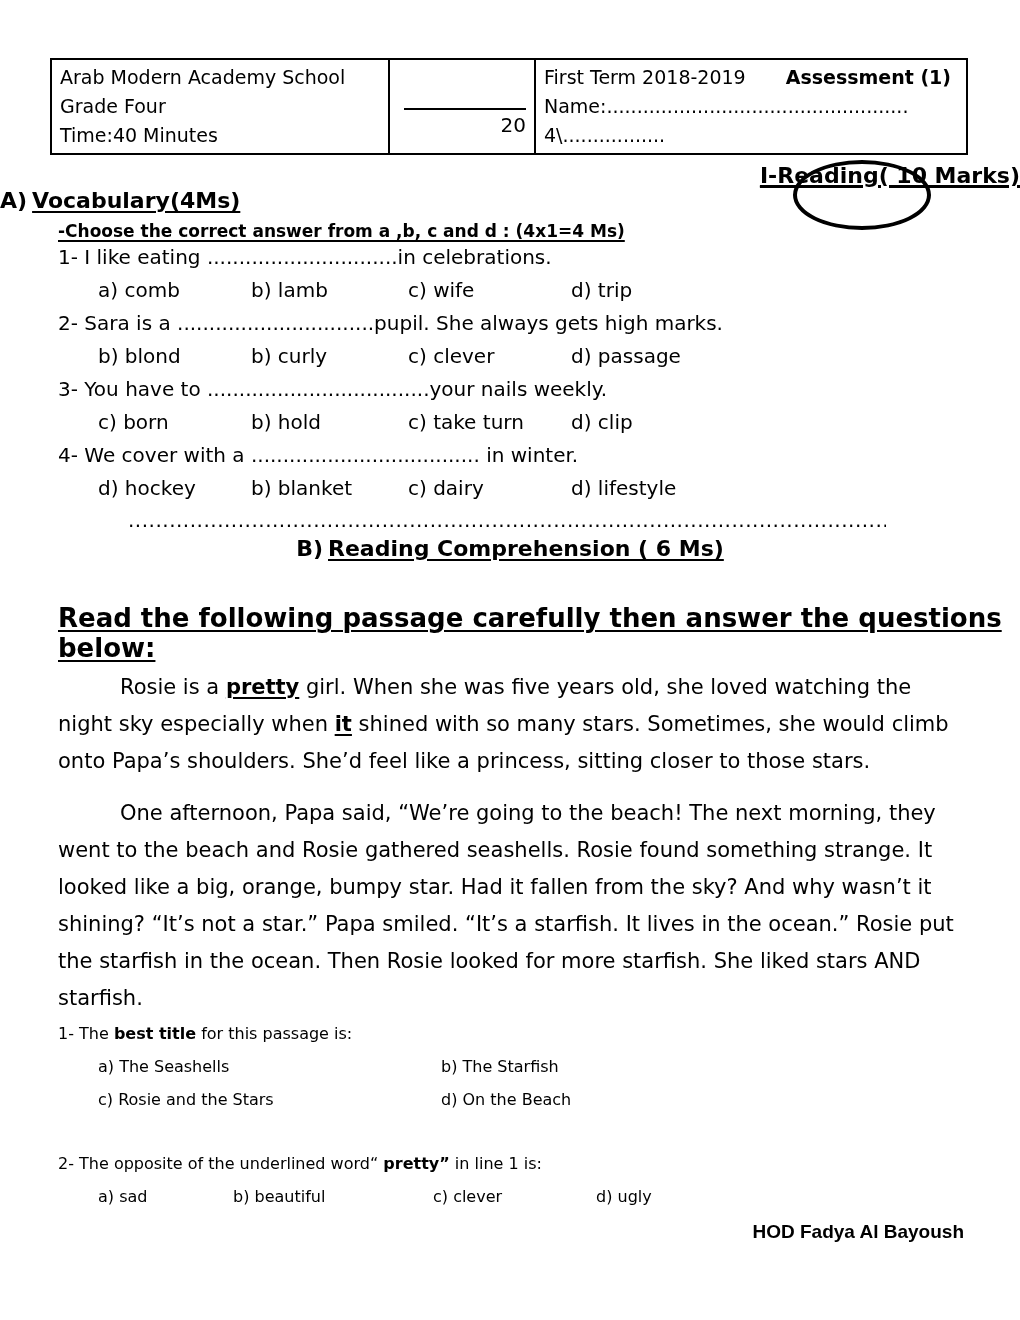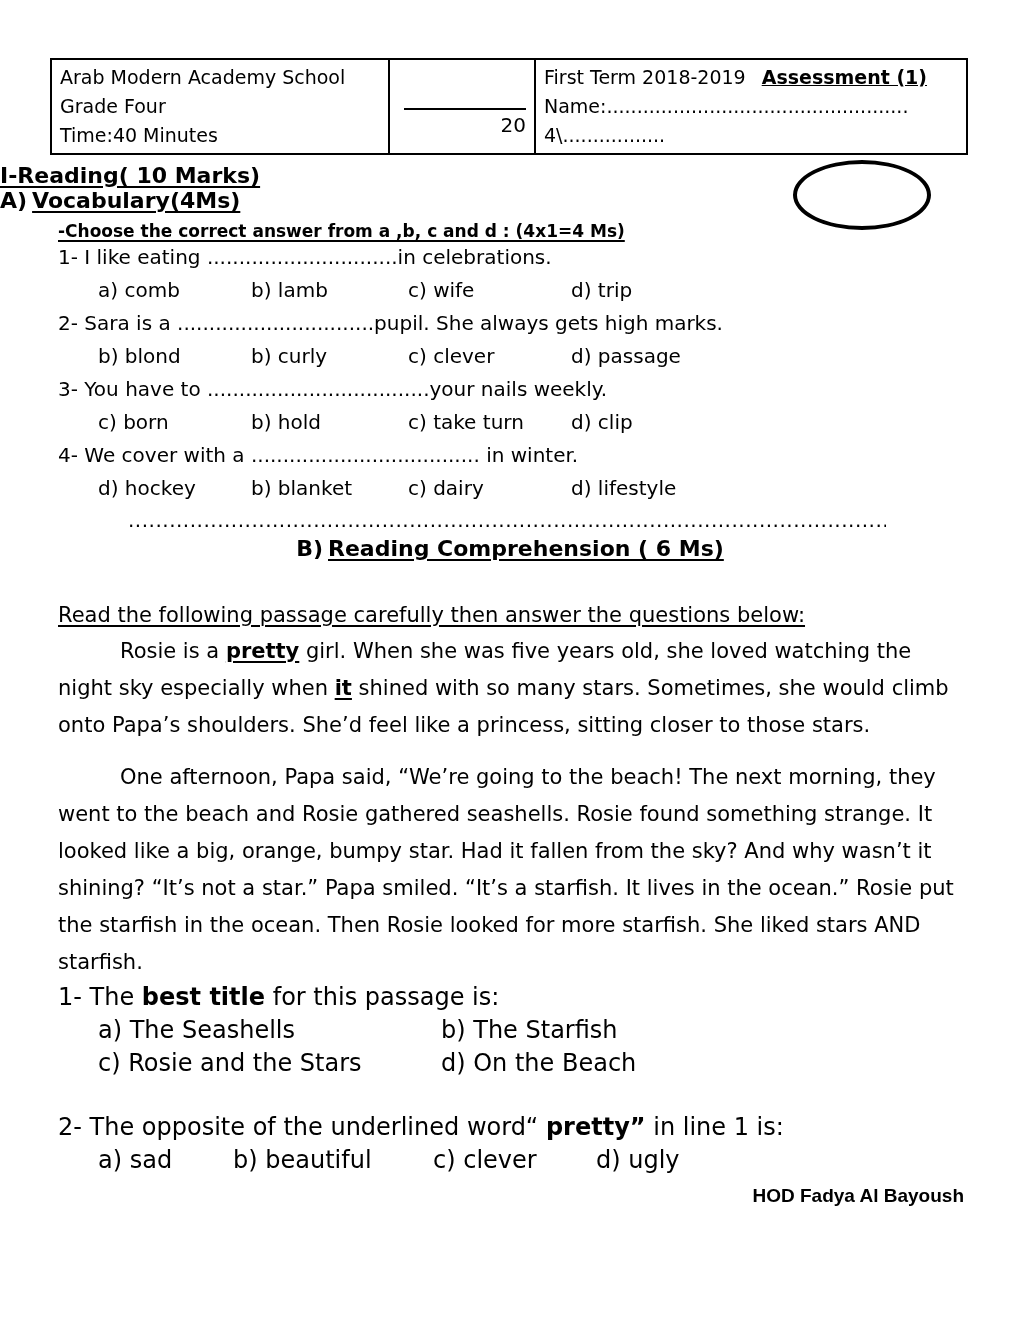--- a/index.html
+++ b/index.html
@@ -7,52 +7,52 @@
   .page{position:relative;width:1020px;height:1320px;overflow:hidden;}
 
   
   .header-table{margin:58px 0 0 50px;width:918px;border-collapse:collapse;font-size:19px;}
   .header-table td{border:2px solid #000;padding:3px 8px;vertical-align:top;}
   .header-table .c1{width:320px;line-height:29px;}
   .header-table .c2{width:128px;}
   .header-table .c3{line-height:29px;}
   .score-blank{height:27px;border-bottom:2px solid #000;margin:18px 0 0 6px;}
   .score-total{text-align:right;font-size:20px;padding-top:3px;}
-  .assessment{font-weight:bold;text-decoration:underline;margin-left:16px;}
+  .assessment{font-weight:bold;margin-left:40px;}
 
   .u{text-decoration:underline;text-decoration-thickness:2px;text-underline-offset:3px;}
 
-  .h-read{margin-top:8px;text-align:left;font-size:22px;font-weight:bold;}
+  .h-read{margin-top:8px;text-align:right;font-size:22px;font-weight:bold;text-decoration:underline;}
   .h-vocab{text-align:left;font-size:22px;font-weight:bold;}
   .h-vocab .prefix,.h-b .prefix{margin-right:5px;}
 
   .oval{position:absolute;left:793px;top:160px;width:130px;height:62px;border:4px solid #000;border-radius:50%;}
 
   .instruction{margin:8px 0 0 58px;font-size:17px;font-weight:bold;}
 
   .vocab{margin-left:58px;font-size:20px;line-height:33px;}
   .vocab .opts{margin-left:40px;}
   .vocab .opts span{display:inline-block;}
   .vocab .opts span:nth-child(1){width:153px;}
   .vocab .opts span:nth-child(2){width:157px;}
   .vocab .opts span:nth-child(3){width:163px;}
 
   .sep{margin:3px 0 0 128px;width:758px;overflow:hidden;white-space:nowrap;font-size:20px;letter-spacing:0.5px;}
 
   .h-b{margin-top:4px;text-align:center;font-size:22px;font-weight:bold;}
 
-  .read-instr{margin:42px 0 0 58px;font-size:21px;font-weight:normal;}
+  .read-instr{margin:42px 0 0 58px;font-size:26px;font-weight:bold;}
 
   .passage{margin:6px 58px 0 58px;font-size:21px;line-height:37px;text-indent:62px;}
   .passage.p2{margin-top:15px;}
 
   .h-qa{margin:18px 0 0 90px;font-size:21px;font-weight:bold;}
   .h-qa .prefix{margin-right:6px;}
 
-  .rcq{margin-left:58px;font-size:24px;line-height:33px;}
+  .rcq{margin-left:58px;font-size:16px;line-height:33px;}
   .rcq .opts{margin-left:40px;}
   .rc-grid span{display:inline-block;}
   .rc-grid span:nth-child(1){width:343px;}
   .rc2-opts span{display:inline-block;}
   .rc2-opts span:nth-child(1){width:135px;}
   .rc2-opts span:nth-child(2){width:200px;}
   .rc2-opts span:nth-child(3){width:163px;}
   .gap30{height:31px;}
 
   .footer{margin:8px 56px 0 0;text-align:right;font-weight:bold;font-size:19px;font-family:"Liberation Sans",sans-serif;}

